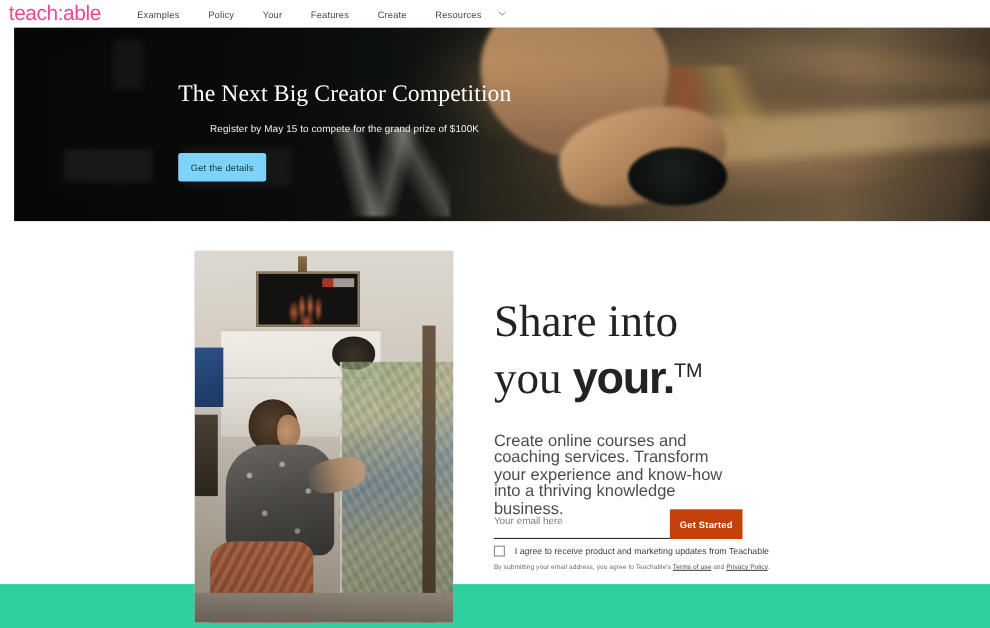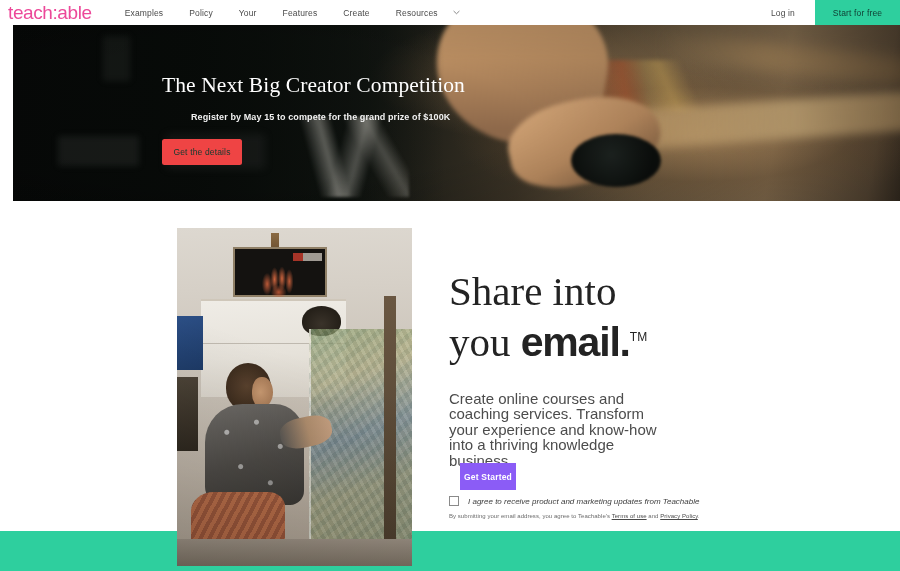--- a/index.html
+++ b/index.html
@@ -120,24 +120,24 @@
   }
 
   .hero-content { position:absolute; left:149px; top:49px; z-index:3; }
   .hero-title {
     font-family:"Liberation Serif", serif;
     font-size:21.5px; color:#ffffff; font-weight:400;
     letter-spacing:0.1px; white-space:nowrap; line-height:1.1;
   }
   .hero-sub {
     margin-top:14px; font-size:9px; color:#f2f2f2;
-    letter-spacing:0.1px; white-space:nowrap; font-weight:700;padding-left:29px;
+    letter-spacing:0.1px; white-space:nowrap; font-weight:400;padding-left:29px;
   }
   .hero-btn {
-    margin-top:17px; width:80px; height:26px; background:#ef4444;
+    margin-top:17px; width:80px; height:26px; background:#7dd3fc;
     border-radius:2.5px; display:flex; align-items:center; justify-content:center;
     font-size:8.5px; color:#0f3b30; cursor:pointer; letter-spacing:0.15px;
   }
 
   
   .teal-band {
     position:absolute; left:0; top:531px; width:900px; height:40px;
     background:#2ECF9E; z-index:1;
   }
 
@@ -257,56 +257,56 @@
     font-size:41px; line-height:46px; color:#232323; font-weight:400;
     white-space:nowrap;
   }
   .hl-serif { font-family:"Liberation Serif", serif; font-weight:400; }
   .hl-bold {
     font-family:"Liberation Sans", sans-serif; font-weight:700;
     letter-spacing:-1.2px;
   }
   .tm {
     font-family:"Liberation Sans", sans-serif;
-    font-size:12px; vertical-align:super; font-weight:400; letter-spacing:0;
+    font-size:18px; vertical-align:super; font-weight:400; letter-spacing:0;
   }
   .lede {
     margin-top:26px; font-size:15px; line-height:15.5px;
     color:#4c4c4c; max-width:220px;
   }
 
   .form-row {
     position:absolute; left:449px; top:463px; width:240px;
     display:flex; align-items:flex-start; z-index:6;
   }
   .email-wrap { width:160px; position:relative; }
   .email-input {
     width:160px; height:26px; border:none; outline:none; background:transparent;
     font-family:"Liberation Sans", sans-serif; font-size:9px; color:#6b6b6b;
     padding:0 0 6px 0;
   }
   .email-input::placeholder { color:#7d7d7d; }
   .email-underline { width:160px; height:1px; background:#2b2b2b; }
   .get-started {
-    margin-left:11px; width:56px; height:27px; background:#8b5cf6;
+    width:66px; height:27px; background:#c2410c;
     color:#ffffff; font-size:8.5px; font-weight:700;
     display:flex; align-items:center; justify-content:center;
     cursor:pointer; border:none; letter-spacing:0.2px;
     font-family:"Liberation Sans", sans-serif;
   }
 
   .consent {
     position:absolute; left:449px; top:496px; display:flex; align-items:center; z-index:6;
   }
   .cb {
     width:10px; height:10px; border:1px solid #8a8a8a; background:#fff;
     cursor:pointer; flex:none;
   }
   .consent-label {
-    margin-left:9px; font-size:8px; color:#3d3d3d; white-space:nowrap;font-style:italic;
+    margin-left:9px; font-size:8px; color:#3d3d3d; white-space:nowrap;
   }
   .legal {
     position:absolute; left:449px; top:513px; font-size:6px; color:#6c6c6c;
     white-space:nowrap; z-index:6; letter-spacing:0.05px;
   }
   .legal a { color:#4a4a4a; text-decoration:underline; }
 </style>
 </head>
 <body>
 
@@ -324,24 +324,20 @@
       <div class="nav-link resources">
         <span>Resources</span>
         <span class="caret">
           <svg width="7" height="7" viewBox="0 0 8 8">
               <path d="M1 2.6 L4 5.4 L7 2.6" stroke="#6a6a6a" stroke-width="0.9" fill="none" stroke-linecap="round"></path>
             </svg>
         </span>
       </div>
     </div>
 
-    <div class="nav-right">
-      <div class="login">Log in</div>
-      <div class="start-free">Start for free</div>
-    </div>
   </div>
 
   <div class="hero">
     <div class="hero-photo">
       <div class="hp-base"></div>
       <div class="hp-wood2"></div>
       <div class="hp-wires"></div>
       <div class="hp-wood"></div>
       <div class="hp-arm"></div>
       <div class="hp-hand"></div>
@@ -384,27 +380,31 @@
     <div class="lp-arm"></div>
     <div class="lp-skirt"></div>
     <div class="lp-floor"></div>
     <div class="lp-shadow"></div>
   </div>
 
   <div class="right-col">
     <div class="headline">
       <div><span class="hl-serif">Share into</span></div>
       <div>
-        <span class="hl-serif">you </span><span class="hl-bold">email.</span><span class="tm">TM</span>
+        <span class="hl-serif">you </span><span class="hl-bold">your.</span><span class="tm">TM</span>
       </div>
     </div>
     <div class="lede">Create online courses and coaching services. Transform your experience and know-how into a thriving knowledge business.</div>
   </div>
 
   <div class="form-row">
+    <div class="email-wrap">
+      <input class="email-input" type="text" placeholder="Your email here" style="">
+      <div class="email-underline"></div>
+    </div>
     <button class="get-started">Get Started</button>
   </div>
 
   <div class="consent">
     <div class="cb"></div>
     <div class="consent-label">I agree to receive product and marketing updates from Teachable</div>
   </div>
 
   <div class="legal">
     <span>By submitting your email address, you agree to Teachable's </span><a href="#">Terms of use</a><span> and </span><a href="#">Privacy Policy</a><span>.</span>

